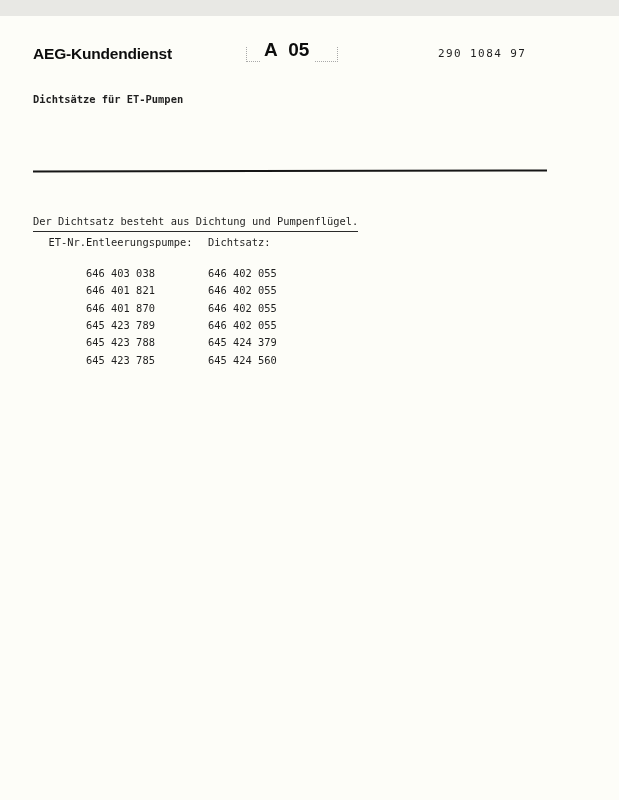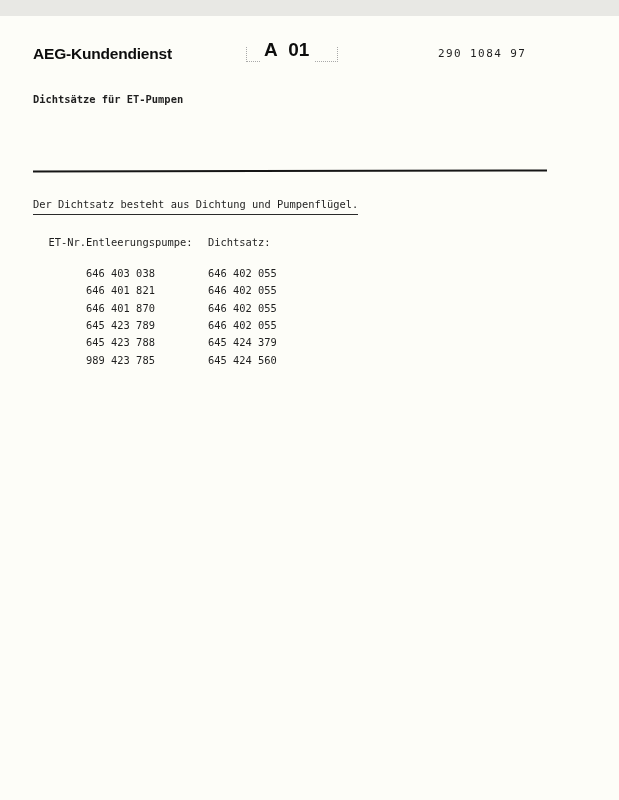--- a/index.html
+++ b/index.html
@@ -75,21 +75,21 @@
   }
   .rule {
     position: absolute;
     left: 33px; top: 154px;
     width: 514px; height: 2px;
     background: #161616;
     transform: rotate(-0.12deg);
   }
   .note {
     position: absolute;
-    left: 33px; top: 181px;
+    left: 33px; top: 198px;
     font-size: 10.4px;
     line-height: 14px;
     white-space: nowrap;
     padding-bottom: 2.5px;
     border-bottom: 1px solid #2a2a2a;
   }
   
   .thead, .tbody {
     position: absolute;
     left: 33px;
@@ -103,21 +103,21 @@
   .c2 { display: inline-block; }
 </style>
 </head>
 <body>
 
 <div class="page">
 
   <div class="brand">AEG-Kundendienst</div>
 
   <div class="field-mark-left"></div>
-  <div class="page-code">A 01</div>
+  <div class="page-code">A 05</div>
   <div class="field-mark-right"></div>
 
   <div class="doc-number">290 1084 97</div>
 
   <div class="subtitle">Dichtsätze für ET-Pumpen</div>
 
   <div class="rule"></div>
 
   <div class="note">Der Dichtsatz besteht aus Dichtung und Pumpenflügel.</div>
 
@@ -135,17 +135,17 @@
       <div class="trow">
       <span class="c1">646 401 870</span><span class="c2">646 402 055</span>
     </div>
       <div class="trow">
       <span class="c1">645 423 789</span><span class="c2">646 402 055</span>
     </div>
       <div class="trow">
       <span class="c1">645 423 788</span><span class="c2">645 424 379</span>
     </div>
       <div class="trow">
-      <span class="c1">989 423 785</span><span class="c2">645 424 560</span>
+      <span class="c1">645 423 785</span><span class="c2">645 424 560</span>
     </div>
     </div>
 
 </div>
 
 </body></html>

